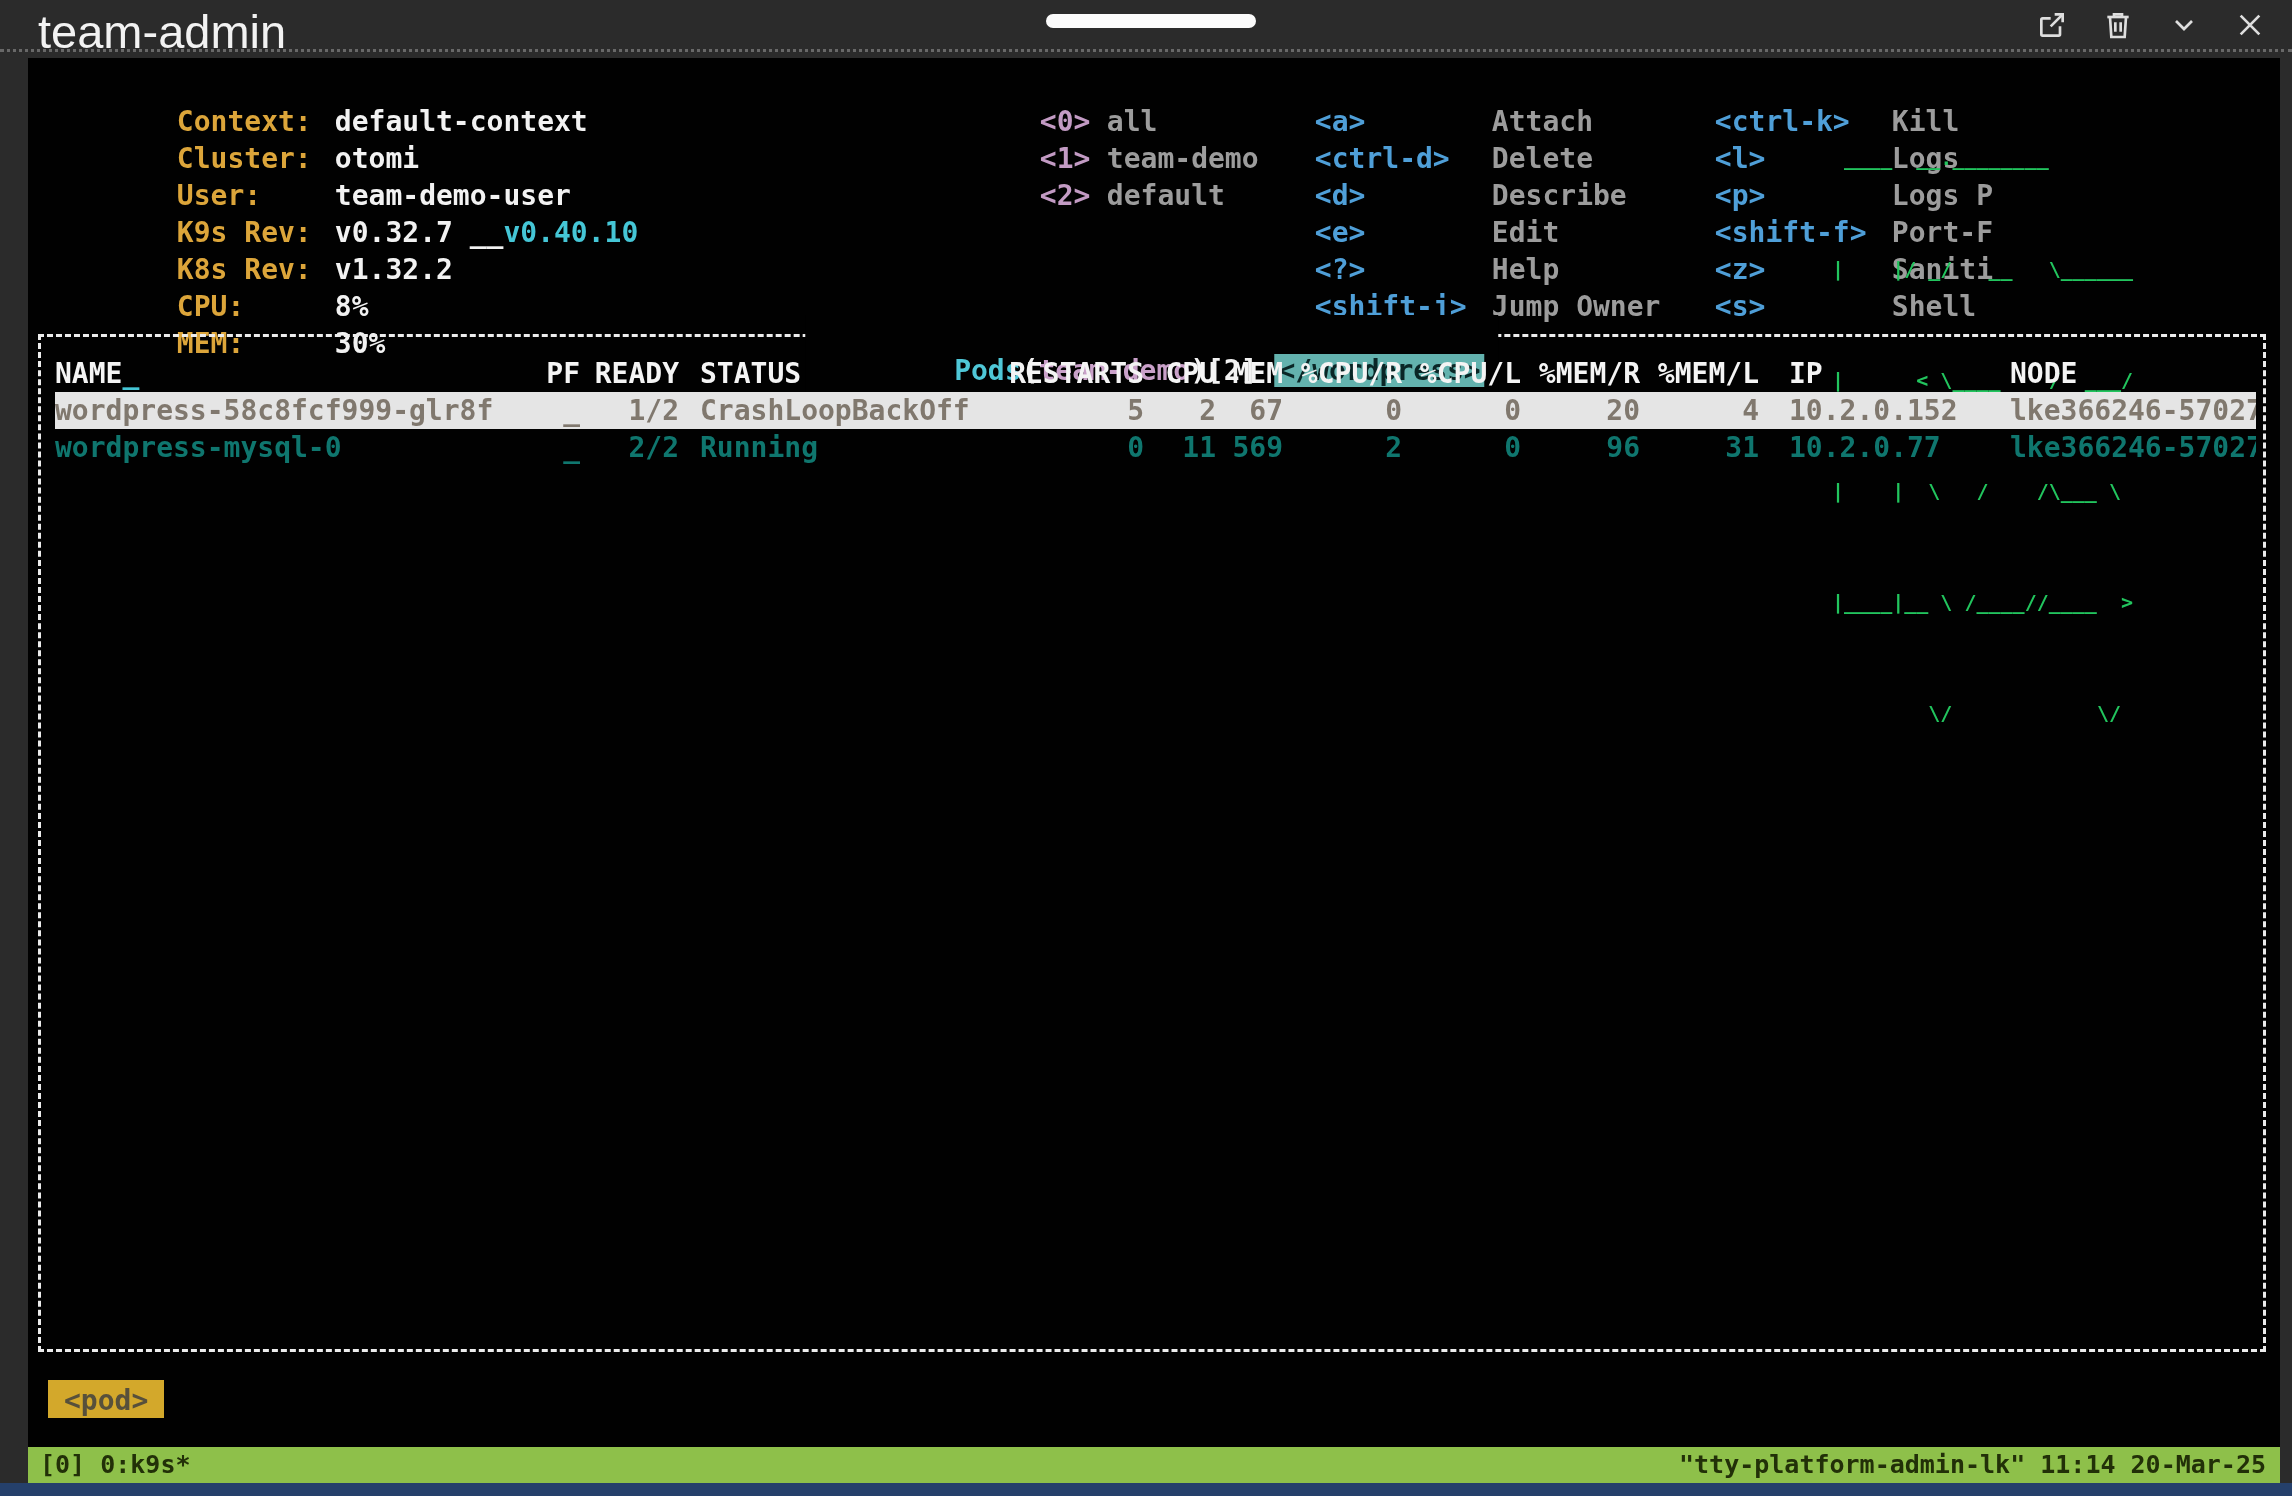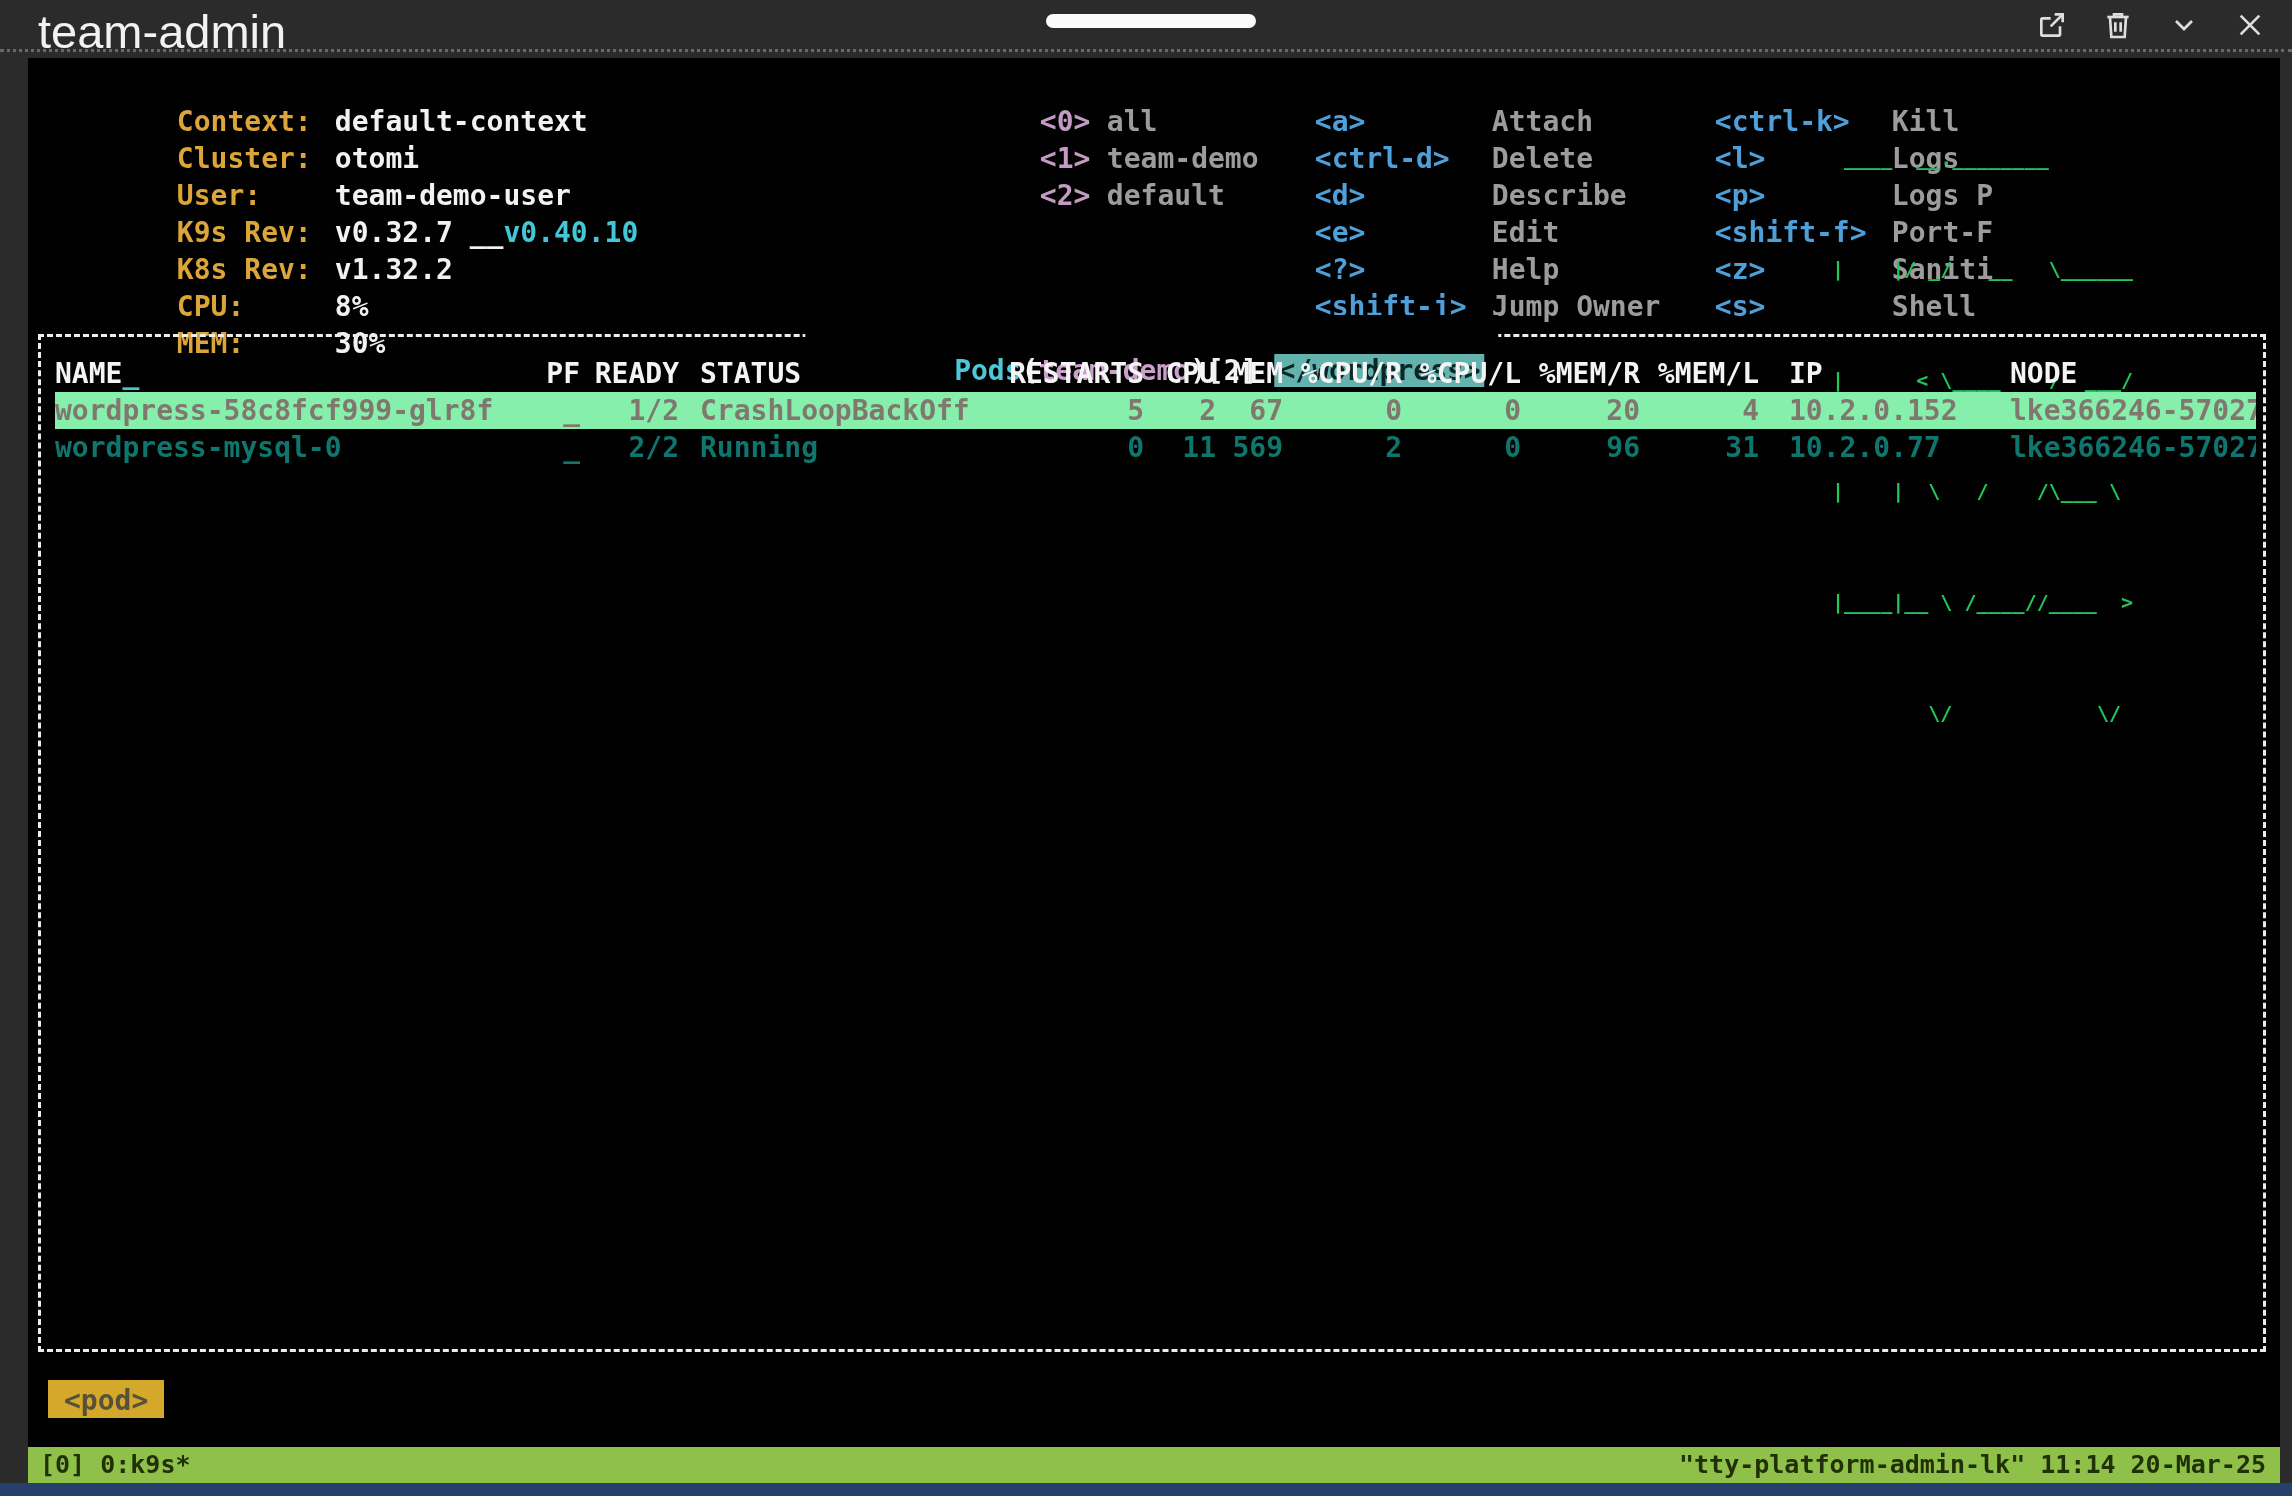--- a/index.html
+++ b/index.html
@@ -81,21 +81,21 @@
     display:grid; height:37px; line-height:37px; white-space:pre;
     grid-template-columns:490px 35px 99px 330px 135px 72px 67px 119px 119px 119px 119px 222px 1fr;
   }
   .tr-grid > span { overflow:hidden; }
   .c-right { text-align:right; }
   .c-status { padding-left:21px; }
   .c-ip { padding-left:30px; }
   .c-node { padding-left:29px; }
   .row-head { color:#f4f4f4; }
   .sort-ind { color:#45c6d6; }
-  .row-error { background:#86efac; color:#80786e; }
+  .row-error { background:#e5e5e5; color:#80786e; }
   .row-running { color:#0f766e; }
 
   
   .crumb {
     position:absolute; left:20px; top:1322px; height:38px; line-height:42px;
     background:#d3a82b; color:#57503b; padding:0 16px; display:inline-block;
   }
 
   
   .statusbar {

